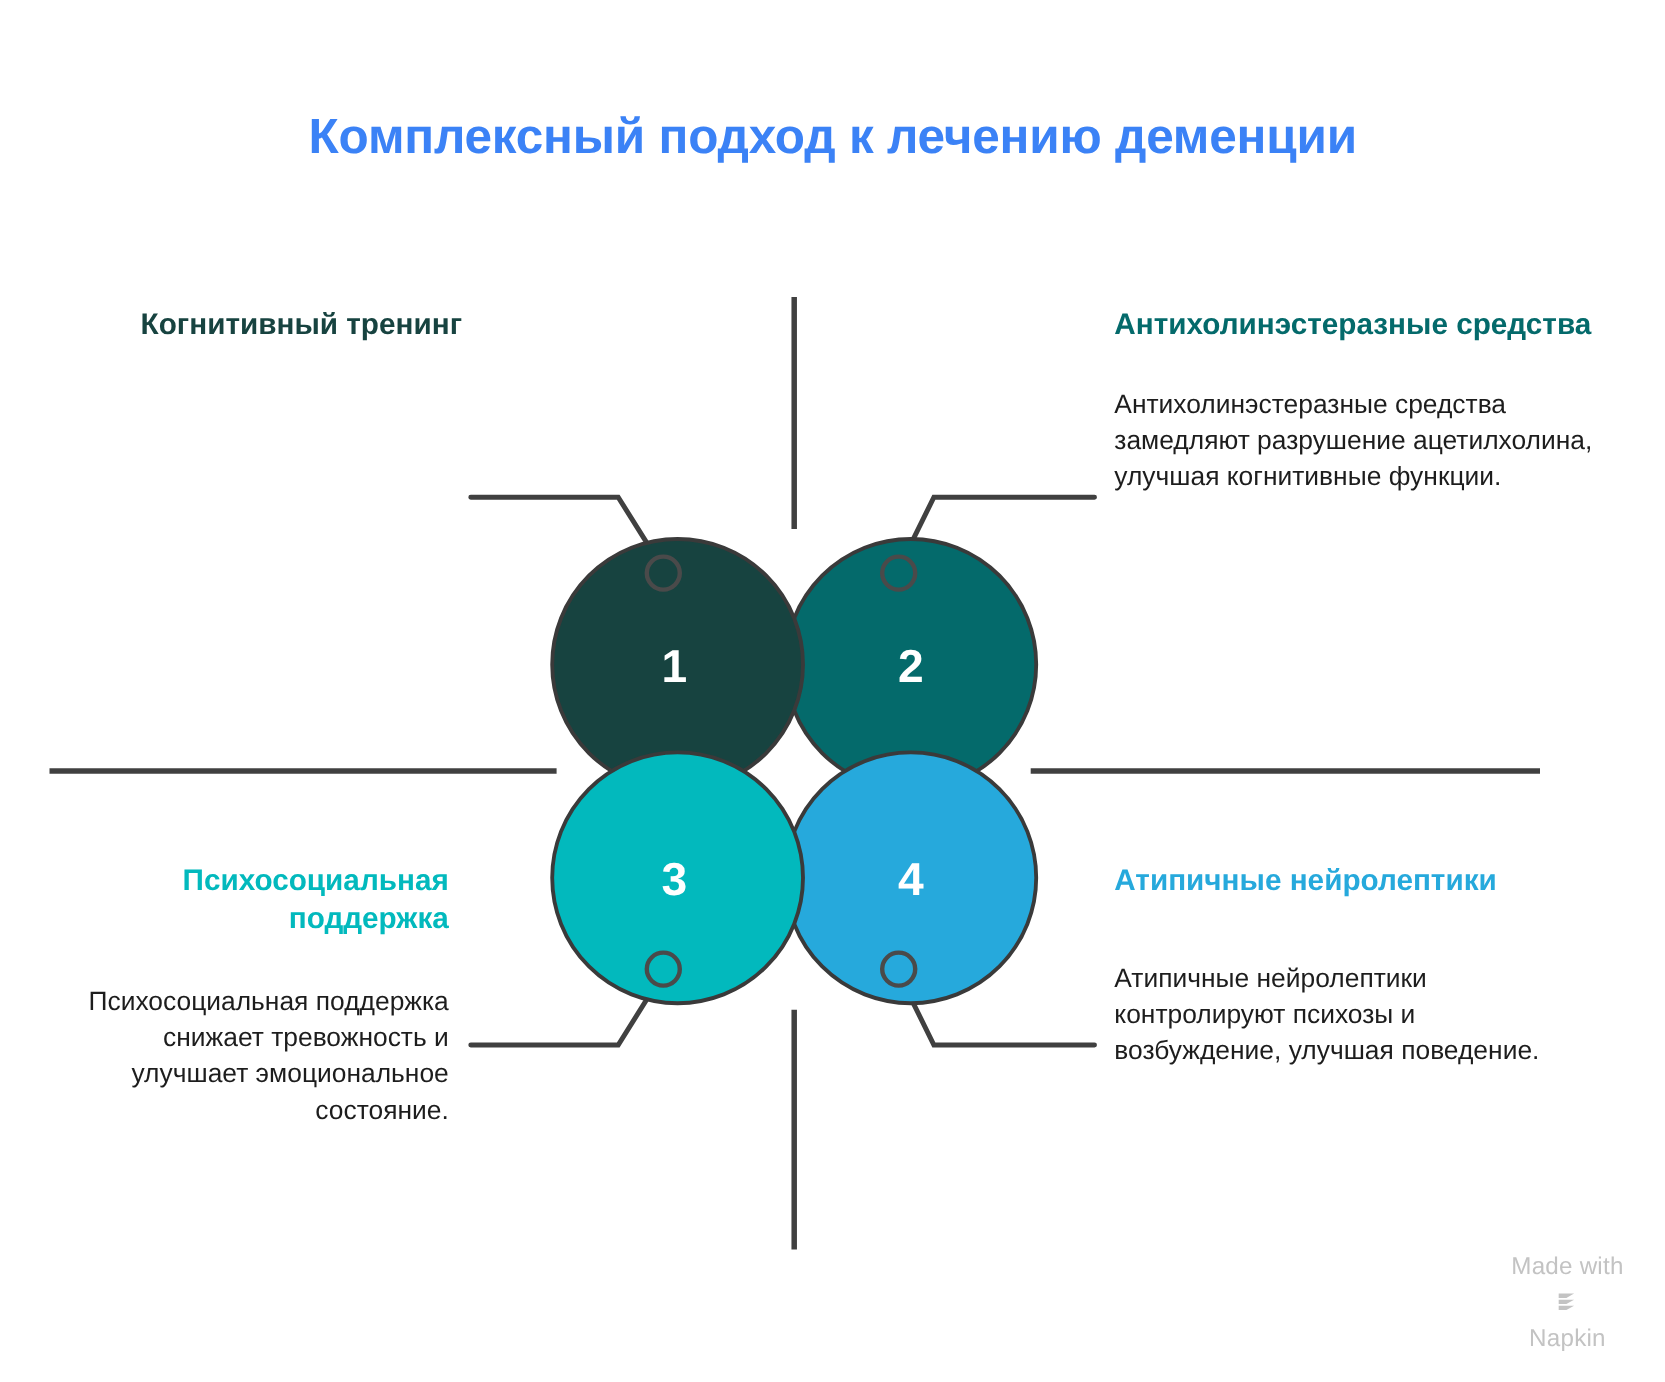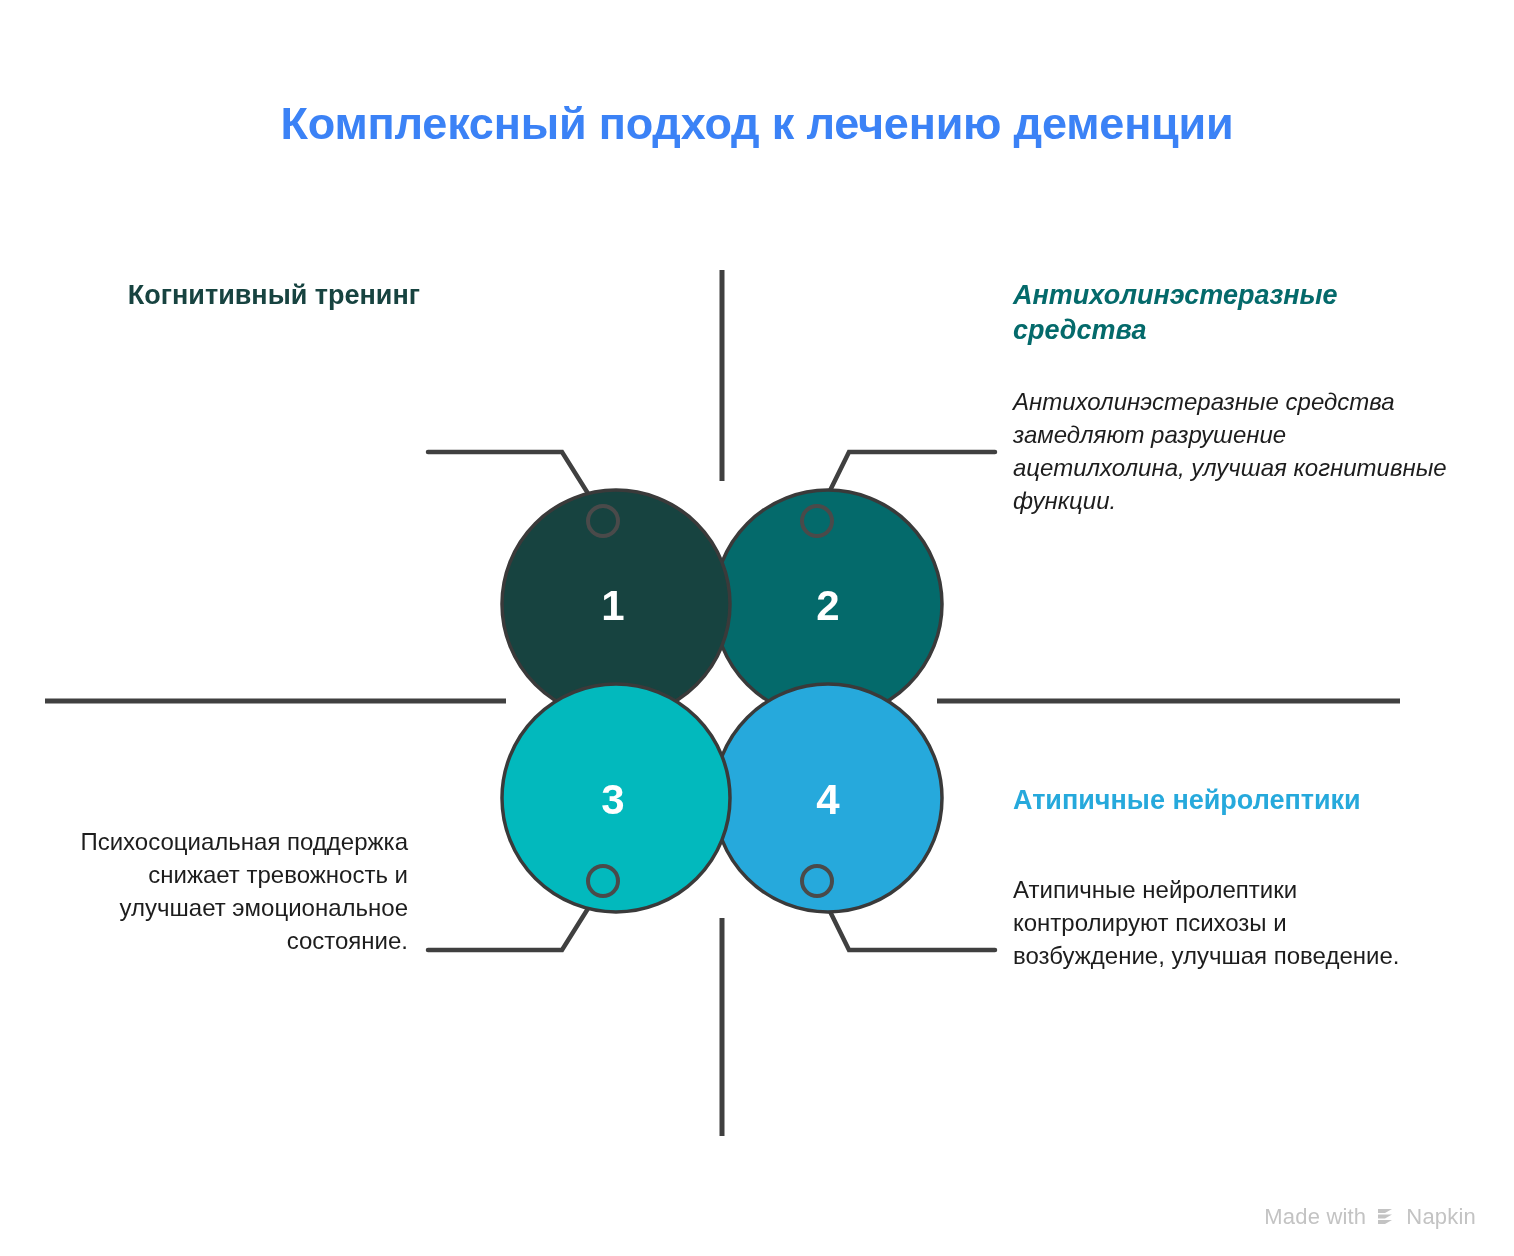--- a/index.html
+++ b/index.html
@@ -59,21 +59,20 @@
     text-align: right;
   }
   #quad-1 .quad-heading { color: #174340; }
   #quad-1 .quad-body { margin-top: 42px; }
 
   #quad-2 {
     left: 1013px;
     top: 278px;
     width: 440px;
     text-align: left;
-    font-style: italic;
   }
   #quad-2 .quad-heading { color: #046a6b; }
   #quad-2 .quad-body { margin-top: 38px; }
 
   #quad-3 {
     left: 60px;
     top: 783px;
     width: 348px;
     text-align: right;
   }
@@ -93,20 +92,21 @@
   #watermark {
     position: absolute;
     right: 38px;
     bottom: 26px;
     display: flex;
     align-items: center;
     gap: 9px;
     color: #c3c3c3;
     font-size: 22px;
     letter-spacing: 0.2px;
+    flex-direction: column;
   }
   #watermark .wm-mark {
     display: inline-block;
     width: 22px;
     height: 22px;
   }
 </style>
 </head>
 <body>
 
@@ -153,20 +153,21 @@
 <div class="quad" id="quad-1">
   <div class="quad-heading">Когнитивный тренинг</div>
 </div>
 
 <div class="quad" id="quad-2">
   <div class="quad-heading">Антихолинэстеразные средства</div>
   <div class="quad-body">Антихолинэстеразные средства замедляют разрушение ацетилхолина, улучшая когнитивные функции.</div>
 </div>
 
 <div class="quad" id="quad-3">
+  <div class="quad-heading">Психосоциальная поддержка</div>
   <div class="quad-body">Психосоциальная поддержка снижает тревожность и улучшает эмоциональное состояние.</div>
 </div>
 
 <div class="quad" id="quad-4">
   <div class="quad-heading">Атипичные нейролептики</div>
   <div class="quad-body">Атипичные нейролептики контролируют психозы и возбуждение, улучшая поведение.</div>
 </div>
 
 <div id="watermark">
   <span>Made with</span>

